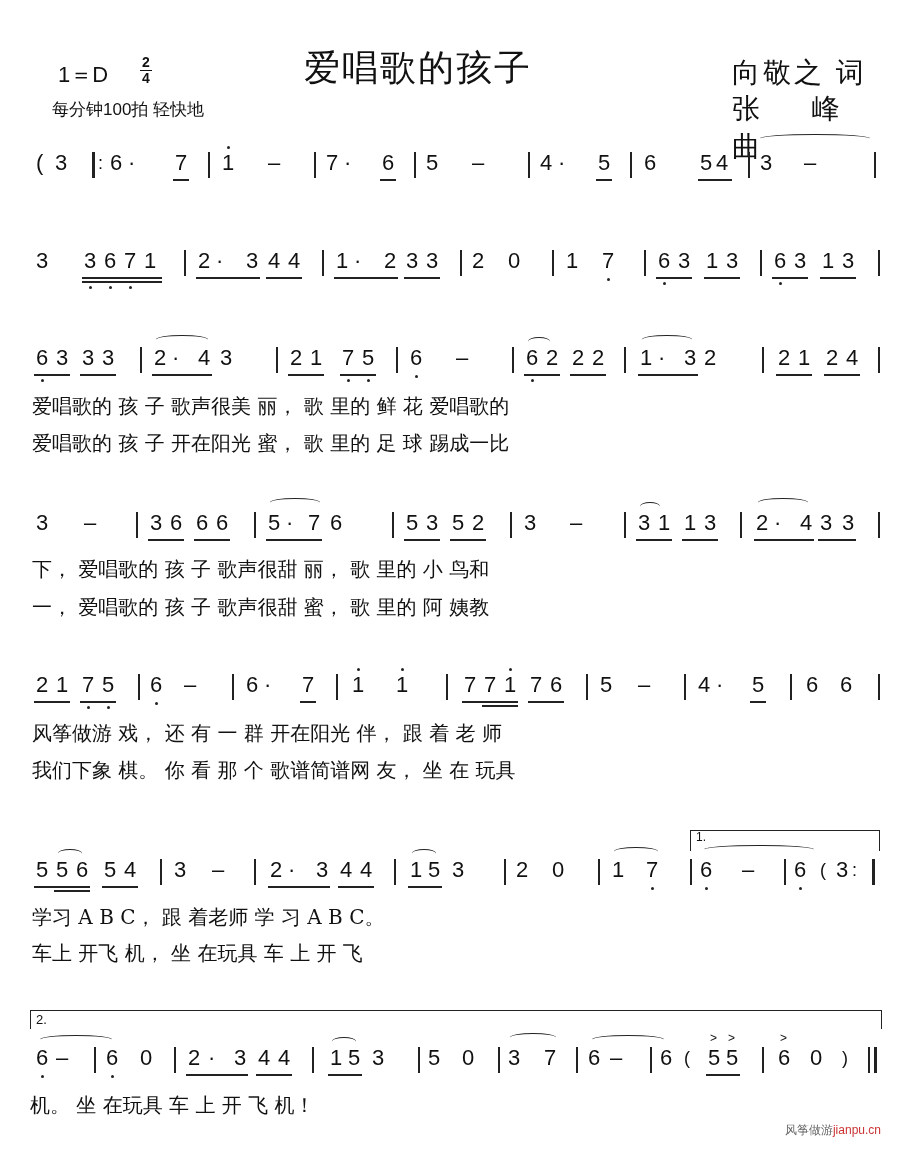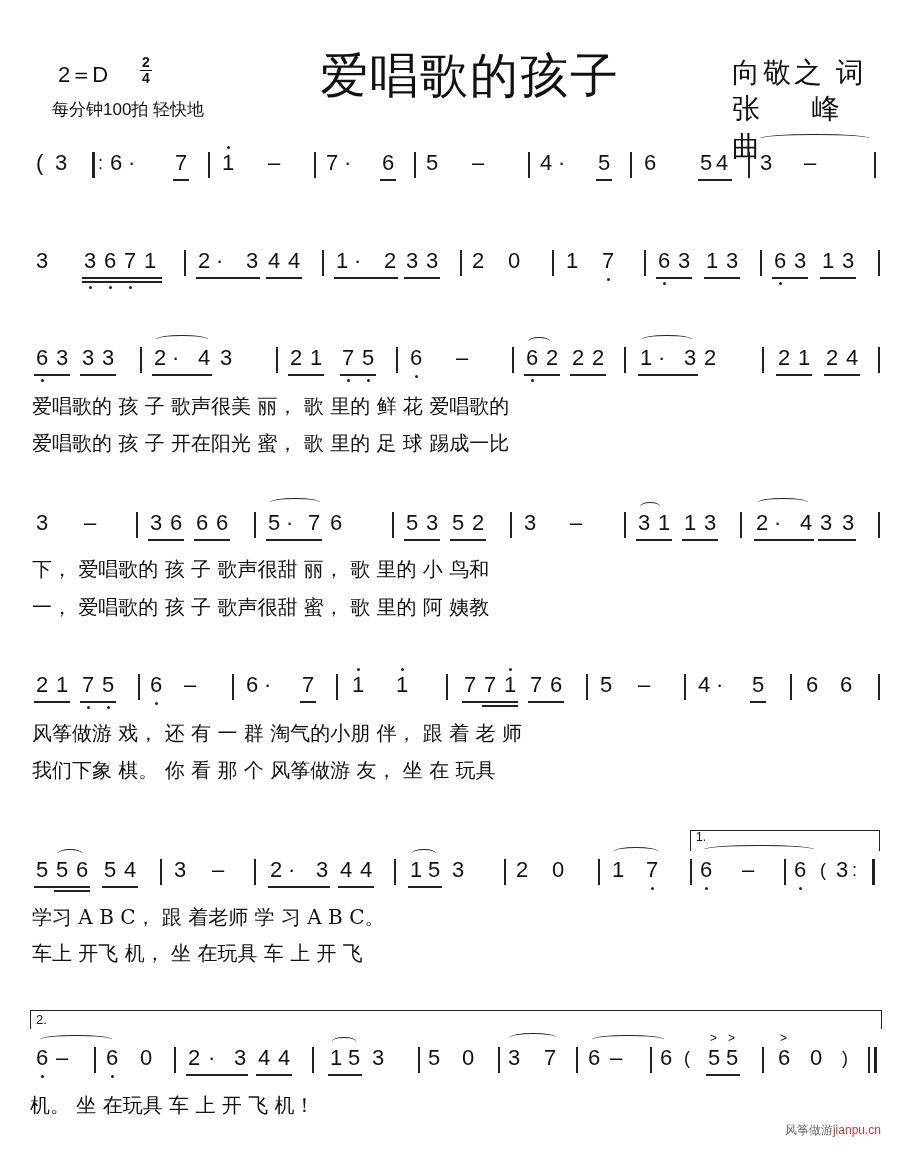--- a/index.html
+++ b/index.html
@@ -1,38 +1,38 @@
 <!DOCTYPE html>
 <html><head>
 <meta charset="utf-8">
 <style>
   html,body{margin:0;padding:0;background:#fff;}
   body{width:911px;height:1157px;position:relative;overflow:hidden;font-family:"Liberation Sans","DejaVu Sans",sans-serif;color:#111;}
   .abs{position:absolute;}
   .key{left:58px;top:60px;font-size:22px;}
   .ts{left:140px;top:56px;font-size:14px;font-weight:bold;line-height:13px;text-align:center;}
   .tempo{left:52px;top:98px;font-size:17px;}
-  .title{left:320px;top:44px;font-size:48px;font-family:"DejaVu Serif",serif;letter-spacing:2px;}
+  .title{left:304px;top:44px;font-size:36px;font-family:"DejaVu Serif",serif;letter-spacing:2px;}
   .lyricist{left:732px;top:54px;font-size:28px;letter-spacing:3px;}
   .composer{left:732px;top:90px;font-size:28px;letter-spacing:22px;}
   .row{position:absolute;left:0;width:911px;height:40px;}
   .n{position:absolute;font-size:22px;top:0;line-height:26px;}
   .bar{position:absolute;top:2px;width:1.5px;height:26px;background:#222;}
   .ln{position:absolute;height:1.5px;background:#222;}
   .dot{position:absolute;width:3px;height:3px;background:#222;border-radius:50%;}
   .lyr{position:absolute;font-size:20px;font-family:"DejaVu Serif",serif;white-space:nowrap;}
   .arc{position:absolute;border-top:1.5px solid #222;border-radius:50% 50% 0 0;height:8px;}
   .bracket{position:absolute;border-top:1.5px solid #222;}
   .watermark{right:30px;bottom:18px;font-size:12px;color:#666;}
   .watermark span{color:#c33;}
 </style>
 </head>
 <body>
 
-<div class="abs key">2＝D</div>
+<div class="abs key">1＝D</div>
 <div class="abs ts">
   <div>2</div>
   <div style="border-top:1.5px solid #111;width:12px;margin:1px auto;"></div>
   <div>4</div>
 </div>
 <div class="abs tempo">每分钟100拍   轻快地</div>
 <div class="abs title">爱唱歌的孩子</div>
 <div class="abs lyricist">向敬之 词</div>
 <div class="abs composer">张 峰 曲</div>
 
@@ -271,22 +271,22 @@
   <div class="bar" style="left:684px;"></div>
   <span class="n" style="left:698px;">4</span>
     <span class="n" style="left:716px;">·</span>
   <span class="n" style="left:752px;">5</span>
     <div class="ln" style="left:750px;top:29px;width:16px;"></div>
   <div class="bar" style="left:790px;"></div>
   <span class="n" style="left:806px;">6</span>
     <span class="n" style="left:840px;">6</span>
   <div class="bar" style="left:878px;"></div>
 </div>
-<div class="lyr" style="left:32px;top:720px;">风筝做游 戏， 还 有 一 群 淘气的小朋 伴， 跟 着 老 师</div>
-<div class="lyr" style="left:32px;top:757px;">我们下象 棋。 你 看 那 个 风筝做游 友， 坐 在 玩具</div>
+<div class="lyr" style="left:32px;top:720px;">风筝做游 戏， 还 有 一 群 开在阳光 伴， 跟 着 老 师</div>
+<div class="lyr" style="left:32px;top:757px;">我们下象 棋。 你 看 那 个 歌谱简谱网 友， 坐 在 玩具</div>
 
 <div class="bracket" style="left:690px;top:830px;width:188px;height:20px;border-left:1.5px solid #222;border-right:1.5px solid #222;"></div>
 <div class="abs" style="left:696px;top:830px;font-size:12px;">1.</div>
 <div class="row" style="top:857px;">
   <span class="n" style="left:36px;">5</span>
     <span class="n" style="left:56px;">5</span>
     <span class="n" style="left:76px;">6</span>
     <span class="n" style="left:104px;">5</span>
     <span class="n" style="left:124px;">4</span>
   <div class="ln" style="left:34px;top:29px;width:56px;"></div>

